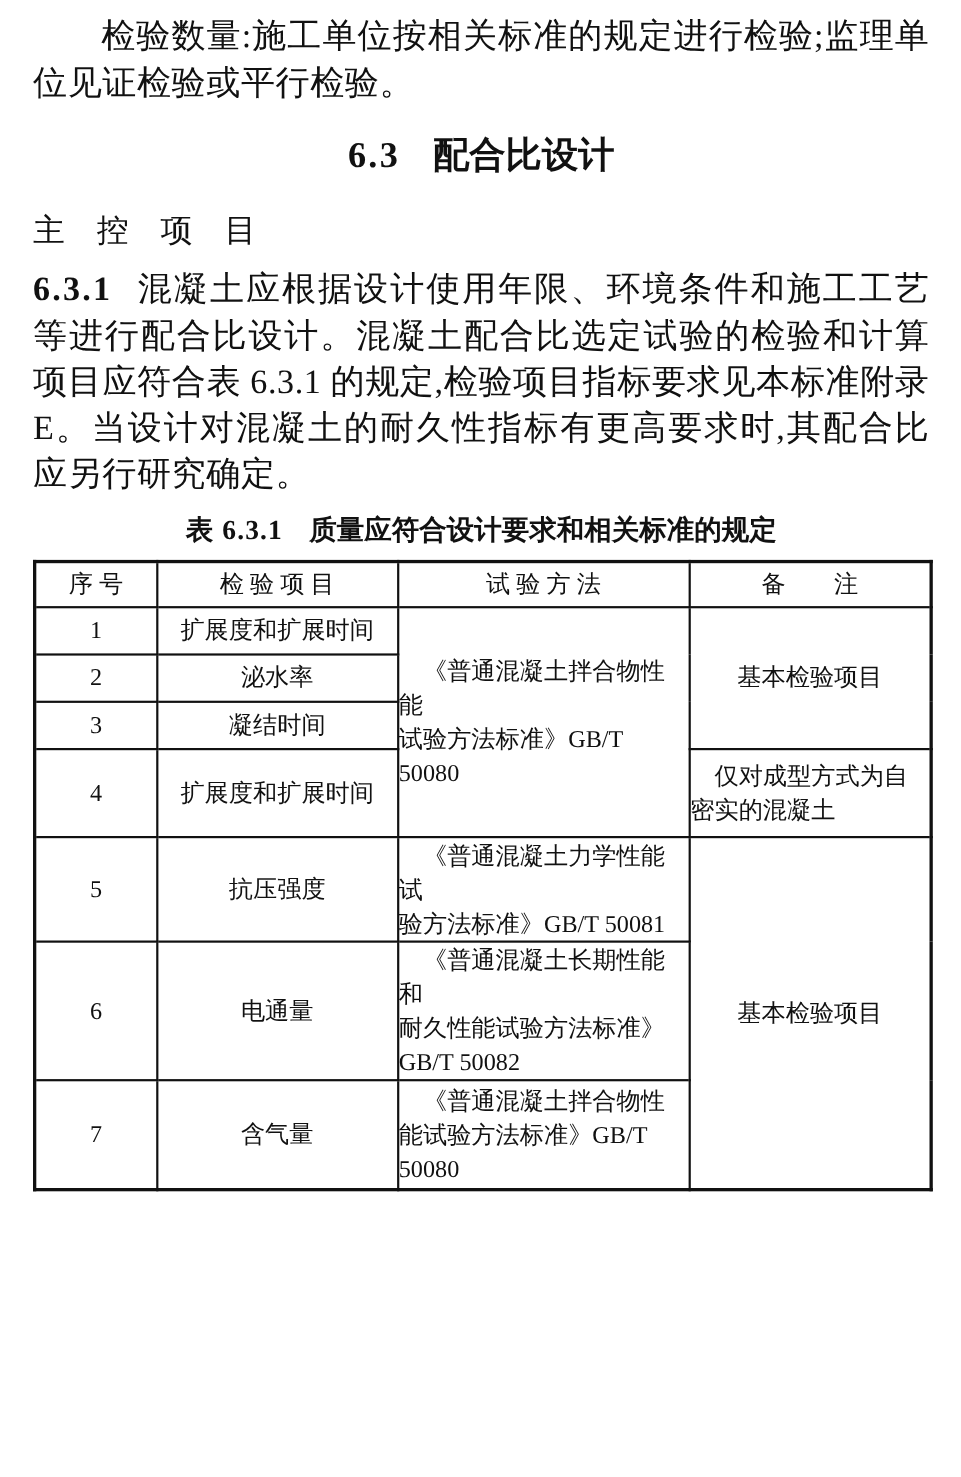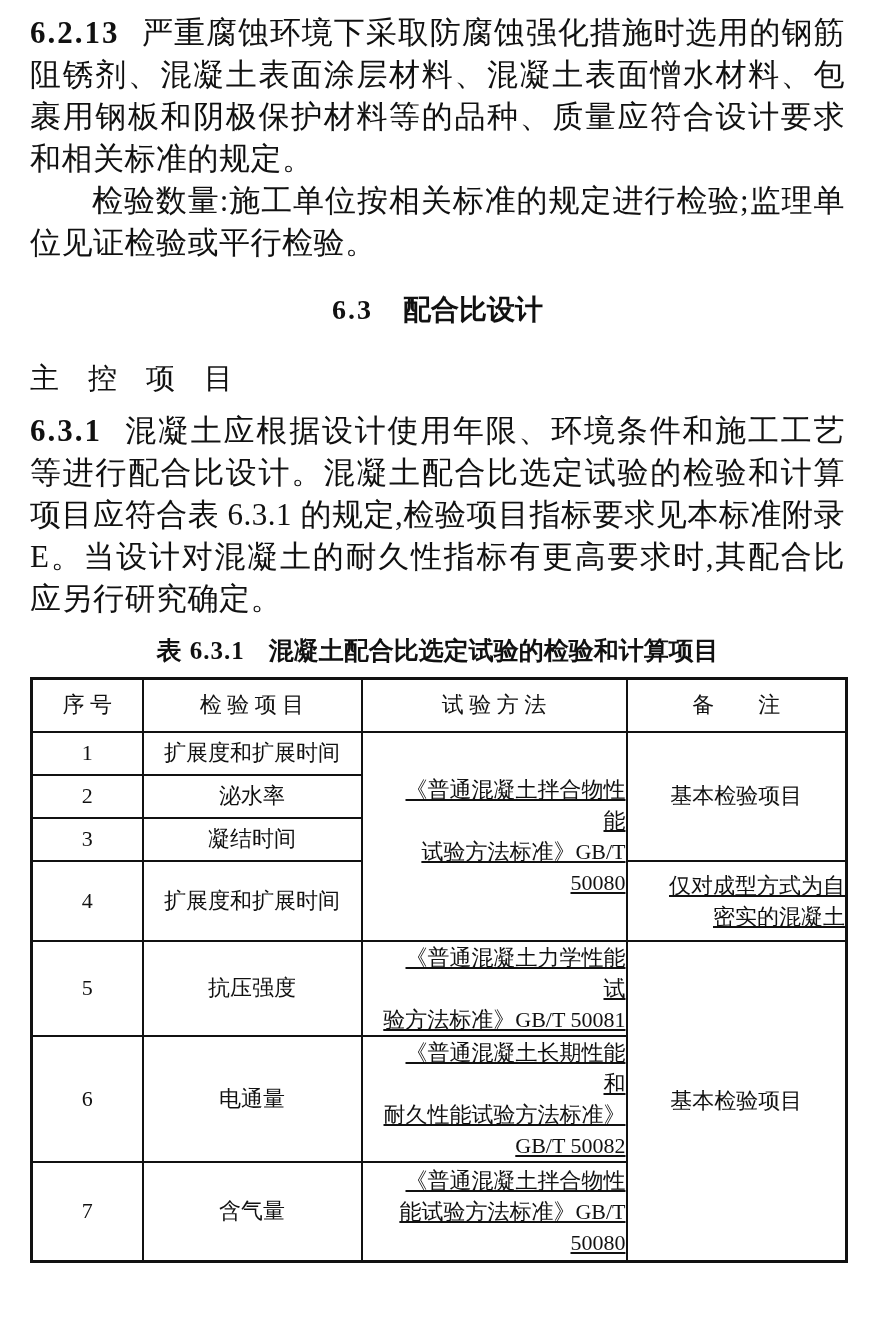--- a/index.html
+++ b/index.html
@@ -31,21 +31,21 @@
   .para.indent { text-indent: 2em; }
   .clause-num {
     font-weight: bold;
     margin-right: 22px;
     letter-spacing: 2px;
   }
   
   .sec-heading {
     margin: 24px 0 26px 0;
     text-align: center;
-    font-size: 28px;
+    font-size: 33px;
     font-weight: bold;
     line-height: 44px;
   }
   .sec-heading .sec-num { margin-right: 30px; letter-spacing: 2px; }
   
   .sub-heading {
     margin: 0 0 12px 0;
     font-size: 29px;
     font-weight: normal;
     line-height: 40px;
@@ -70,61 +70,57 @@
   table.spec col.c-no   { width: 111px; }
   table.spec col.c-item { width: 219px; }
   table.spec col.c-meth { width: 265px; }
   table.spec col.c-note { width: 220px; }
   table.spec td, table.spec th {
     border: 2px solid #111;
     vertical-align: middle;
     font-weight: normal;
     padding: 0;
   }
-  tr.hdr    { height: 53px; }
+  tr.hdr    { height: 41px; }
   tr.r-s    { height: 43px; }
   tr.r-m    { height: 80px; }
   tr.r-5    { height: 78px; }
   tr.r-l    { height: 100px; }
   td.c-center { text-align: center; }
   td.c-text {
-    text-align: right;
+    text-align: left;
     padding: 4px 8px;
     line-height: 31px;
     white-space: pre-line;
     text-indent: 1em;
-    text-decoration: underline;
   }
   td.c-note-merged { text-align: center; }
   th.th-cell { text-align: center; font-size: 22px; }
 </style>
 </head>
 <body>
 
 <div class="page">
 
-  <p class="para">
-    <span class="clause-num">6.2.13</span><span>严重腐蚀环境下采取防腐蚀强化措施时选用的钢筋阻锈剂、混凝土表面涂层材料、混凝土表面憎水材料、包裹用钢板和阴极保护材料等的品种、质量应符合设计要求和相关标准的规定。</span>
-  </p>
 
   <p class="para indent">检验数量:施工单位按相关标准的规定进行检验;监理单位见证检验或平行检验。</p>
 
 
   <h2 class="sec-heading">
     <span class="sec-num">6.3</span><span>配合比设计</span>
   </h2>
 
   <h3 class="sub-heading">主　控　项　目</h3>
 
   <p class="para">
     <span class="clause-num">6.3.1</span><span>混凝土应根据设计使用年限、环境条件和施工工艺等进行配合比设计。混凝土配合比选定试验的检验和计算项目应符合表 6.3.1 的规定,检验项目指标要求见本标准附录 E。当设计对混凝土的耐久性指标有更高要求时,其配合比应另行研究确定。</span>
   </p>
 
   <div class="tbl-caption">
-    <span class="cap-label">表 6.3.1</span><span>混凝土配合比选定试验的检验和计算项目</span>
+    <span class="cap-label">表 6.3.1</span><span>质量应符合设计要求和相关标准的规定</span>
   </div>
 
   <table class="spec">
     <colgroup>
       <col class="c-no">
         <col class="c-item">
         <col class="c-meth">
         <col class="c-note">
     </colgroup>
     <tbody>

